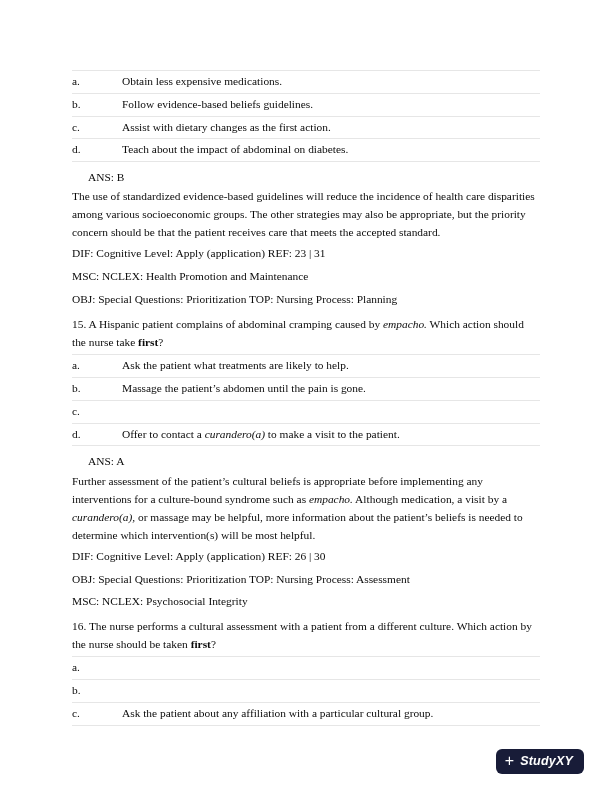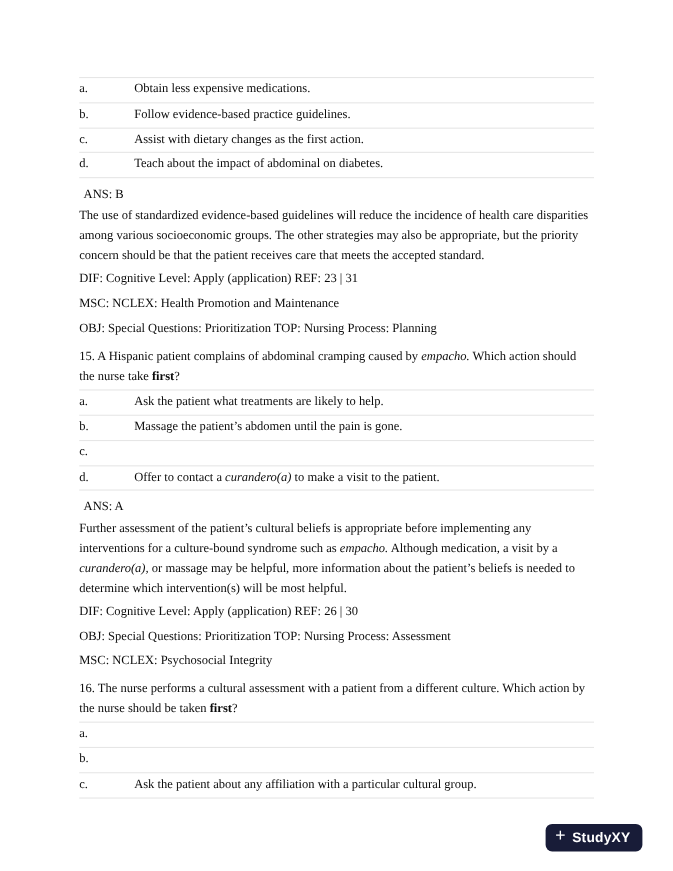--- a/index.html
+++ b/index.html
@@ -16,21 +16,21 @@
     overflow: hidden;
   }
   .content { padding: 70px 72px 0 72px; }
 
   
   .options-block { border-bottom: 1px solid #e6e6e6; margin-bottom: 7px; }
   .opt { display: flex; border-top: 1px solid #e6e6e6; padding: 3px 0 4px 0; line-height: 1.3; }
   .opt .letter { width: 50px; flex: 0 0 50px; }
   .opt .otext { flex: 1; }
 
-  .ans { margin: 6px 0 1px 4px; line-height: 1.5; }
+  .ans { margin: 6px 0 1px 16px; line-height: 1.5; }
   .rationale { margin: 0 0 5px 0; line-height: 1.58; }
   .meta { margin: 0 0 7.5px 0; line-height: 1.35; }
   .stem { margin: 0 0 3px 0; line-height: 1.58; }
 
   em { font-style: italic; margin-top: 13px; }
   .bold { font-weight: 700; }
 
   
   .brand-badge {
     position: absolute;
@@ -52,37 +52,38 @@
     font-weight: 300;
     line-height: 1;
     transform: translateY(-1px);
   }
   .brand-badge .brand-text {
     color: #ffffff;
     font-size: 12.5px;
     font-weight: 700;
     letter-spacing: 0.2px;
     line-height: 1;
+    font-style: italic;
   }
   .brand-badge .brand-xy { color: #ffffff; font-weight: 700; }
 </style>
 </head>
 <body>
 
 <div class="page">
   <div class="content">
 
     <div class="options-block">
       <div class="opt">
         <span class="letter">a.</span>
         <span class="otext">Obtain less expensive medications.</span>
       </div>
       <div class="opt">
         <span class="letter">b.</span>
-        <span class="otext">Follow evidence-based practice guidelines.</span>
+        <span class="otext">Follow evidence-based beliefs guidelines.</span>
       </div>
       <div class="opt">
         <span class="letter">c.</span>
         <span class="otext">Assist with dietary changes as the first action.</span>
       </div>
       <div class="opt">
         <span class="letter">d.</span>
         <span class="otext">Teach about the impact of abdominal on diabetes.</span>
       </div>
     </div>

